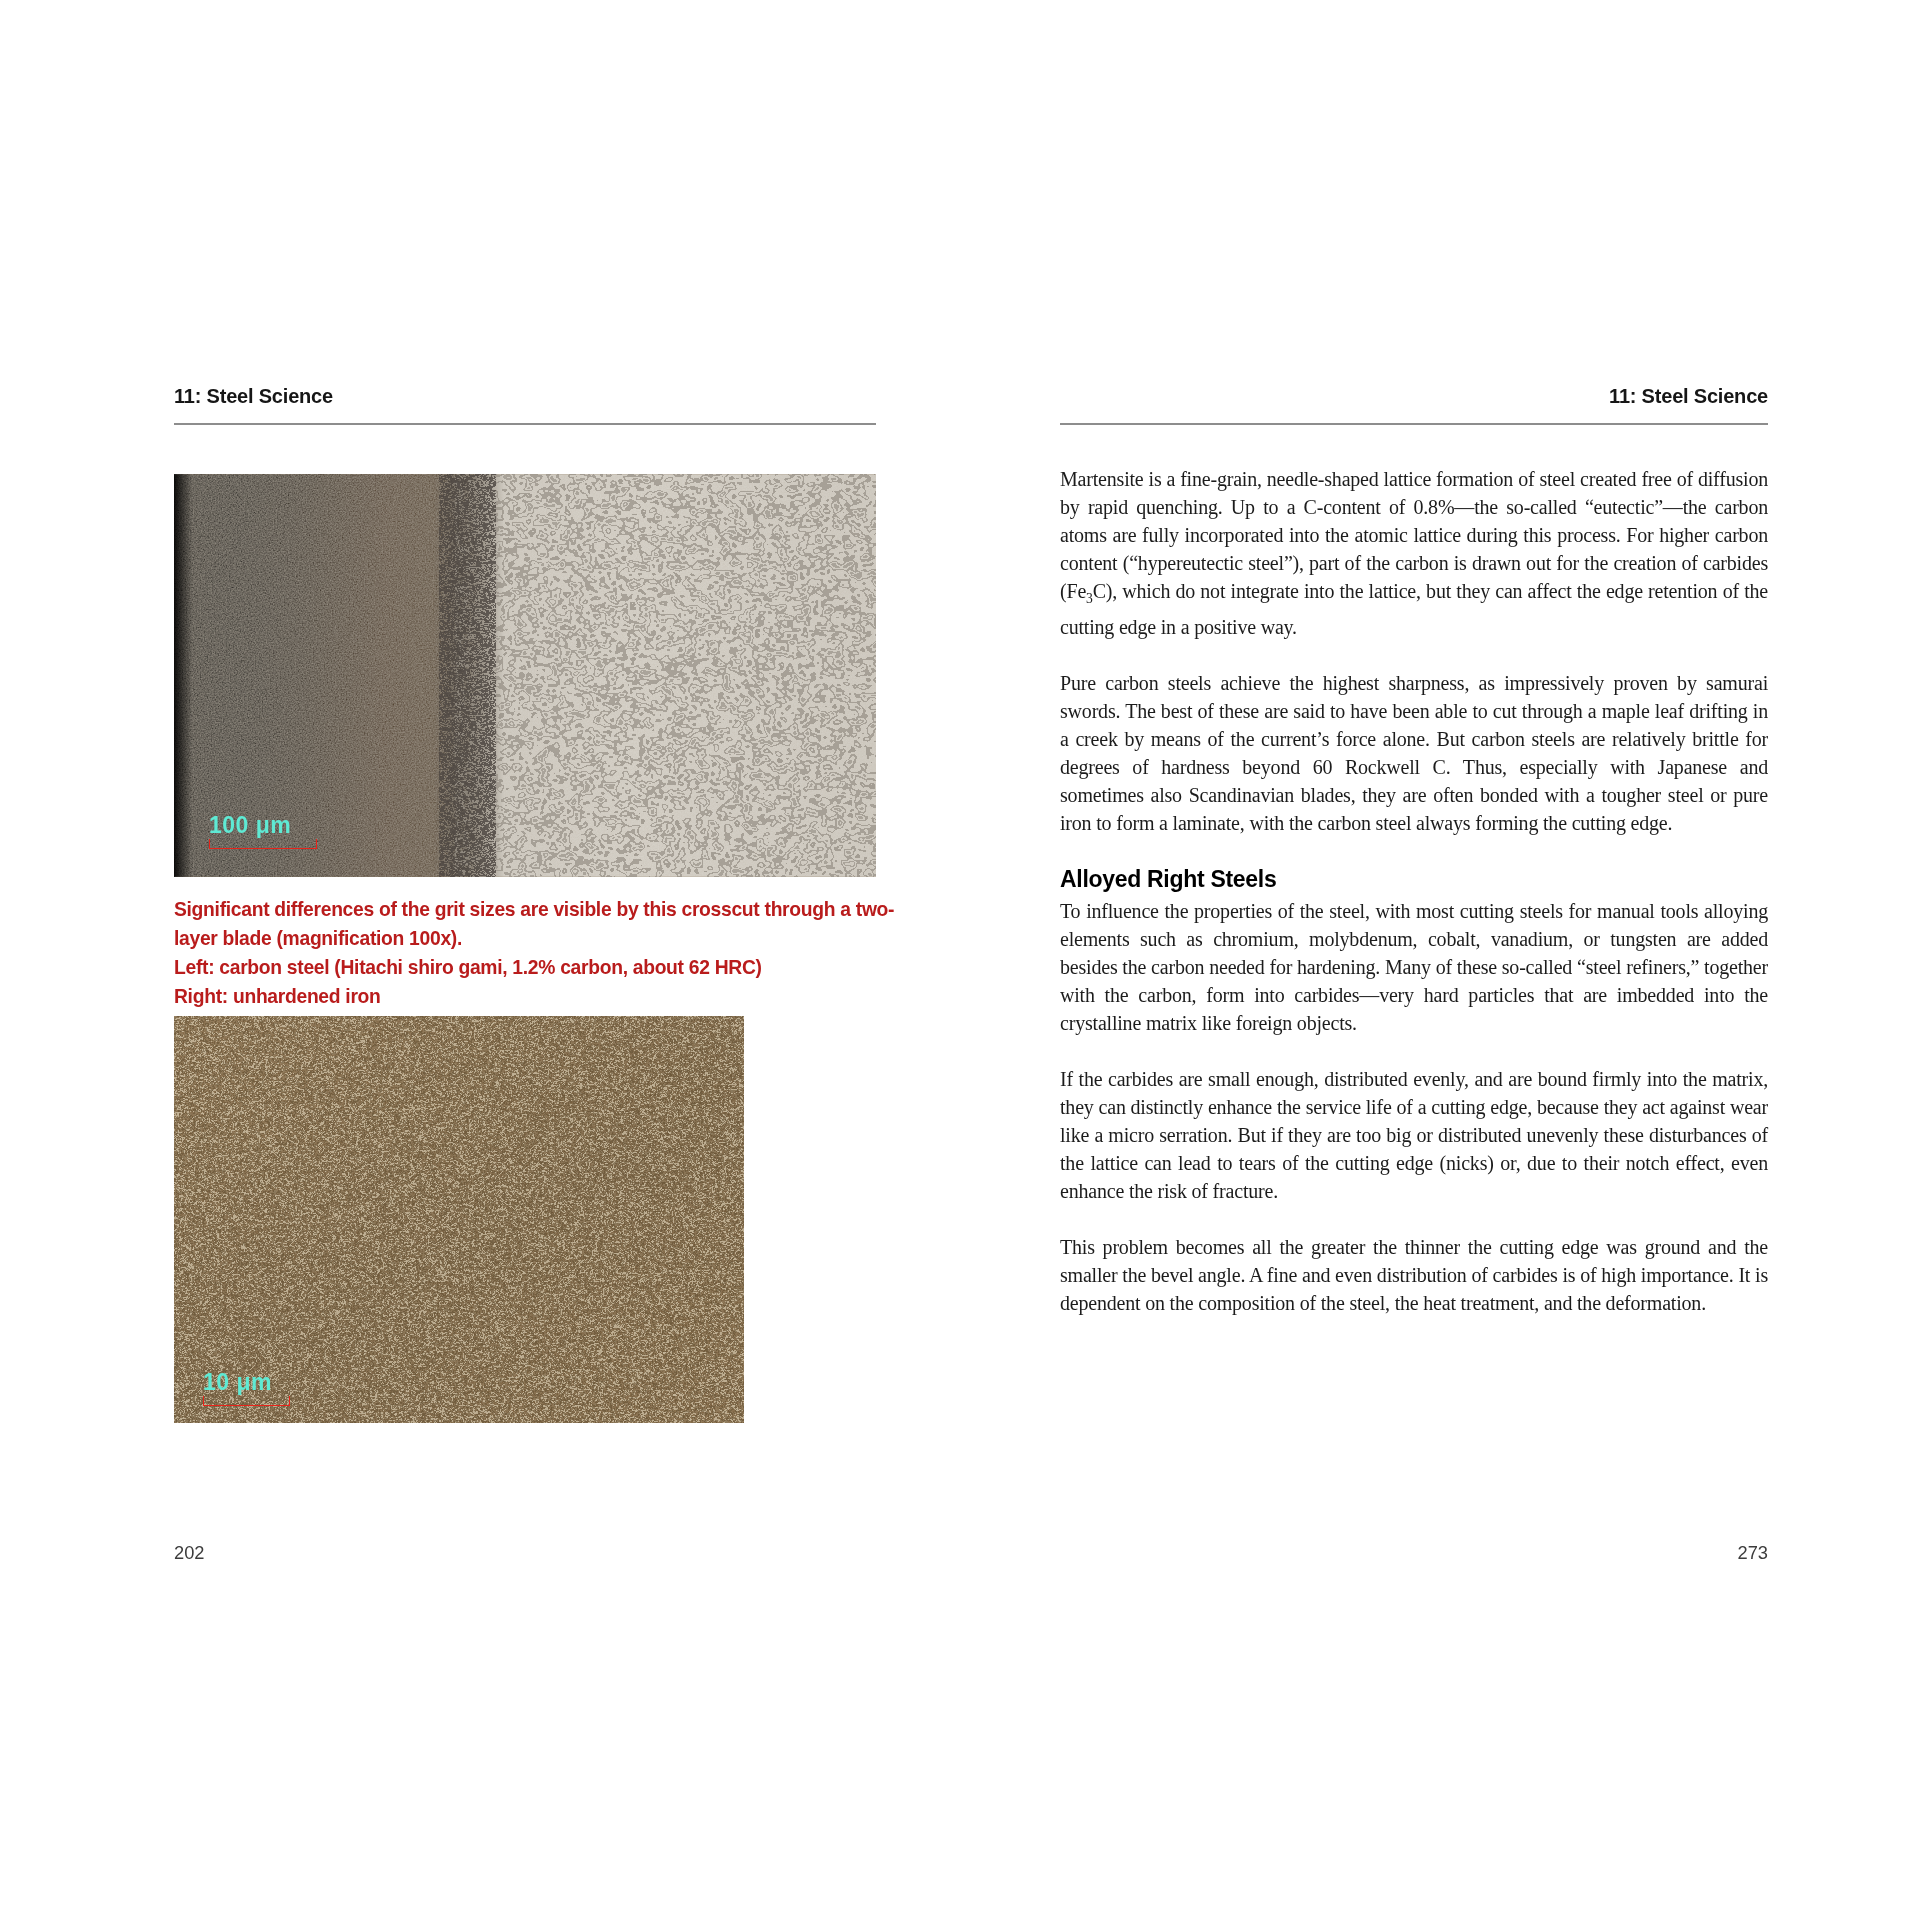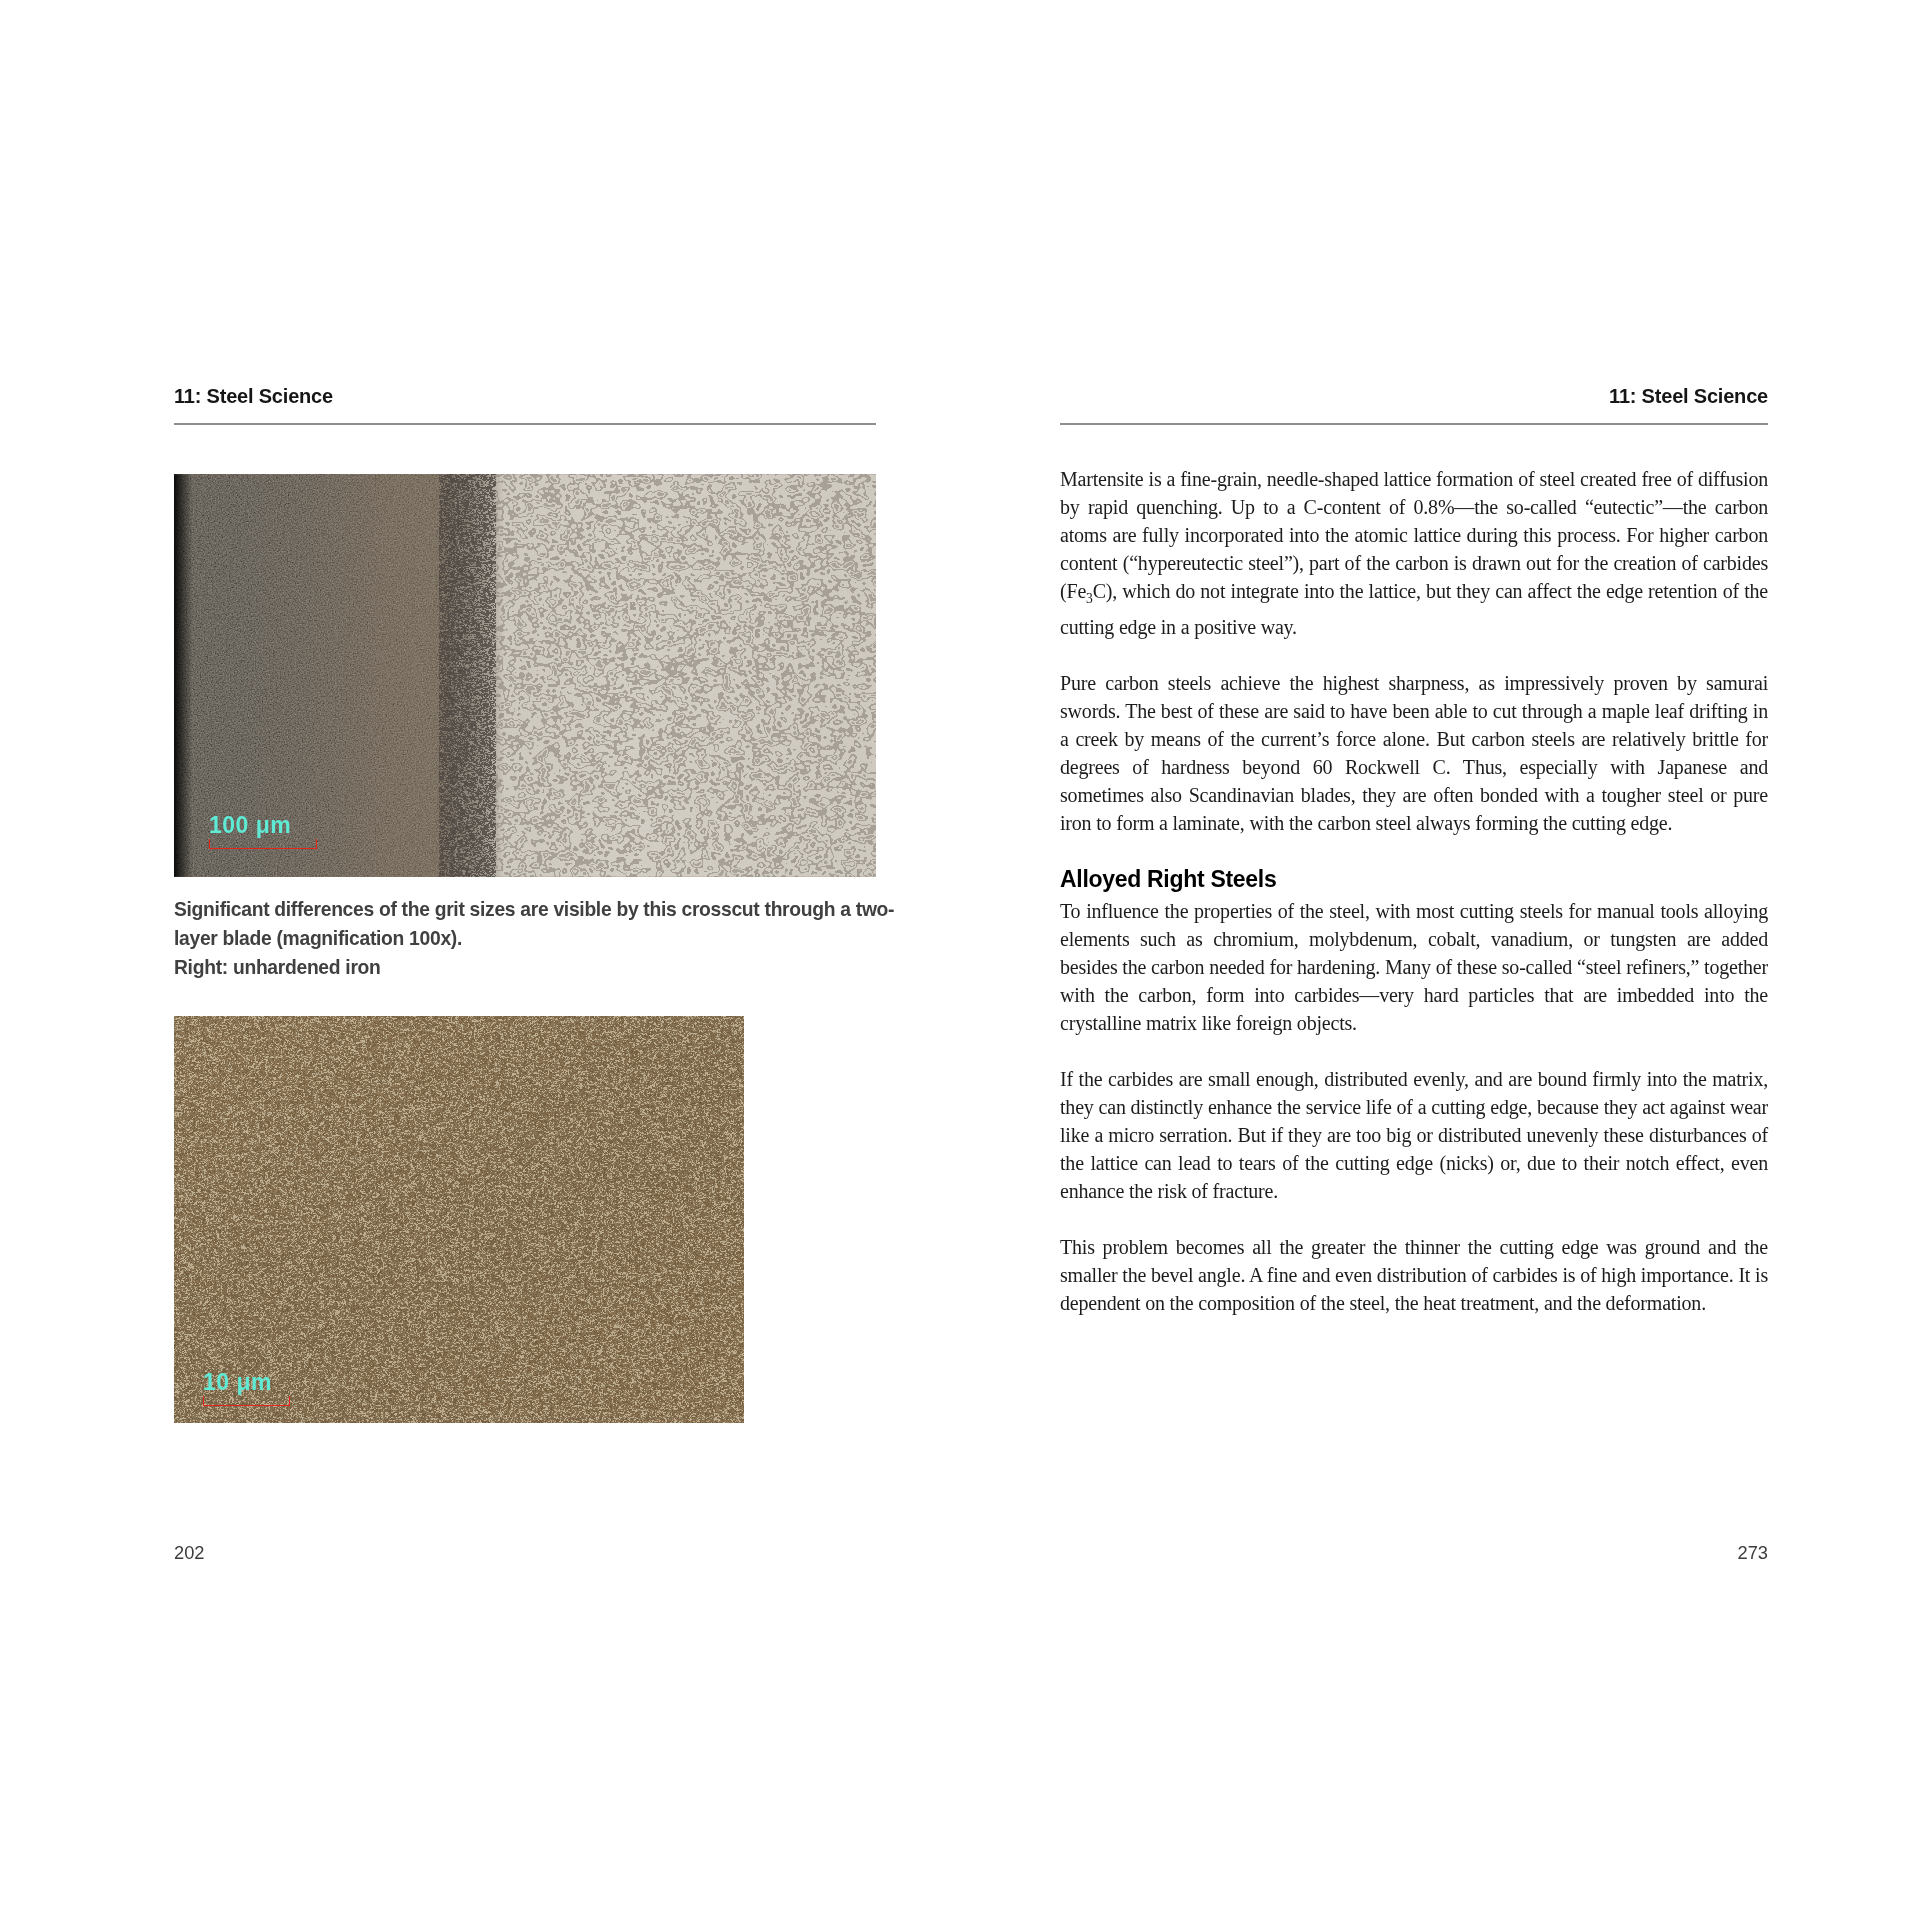--- a/index.html
+++ b/index.html
@@ -15,21 +15,21 @@
   }
   .head-rule{top:423px;height:1.9px;background:#8d8d8d;}
 
   
   .figure{overflow:hidden;background:#6b5231;}
   .figure svg{display:block;}
   .scalebar{position:absolute;color:#5eead4;font-weight:700;font-size:23px;letter-spacing:0.5px;line-height:1;}
   .scalebar .bracket{height:8.7px;border-left:1.9px solid #e8231a;border-right:1.9px solid #e8231a;border-bottom:1.9px solid #e8231a;margin-top:1.9px;}
 
   .caption{
-    font-size:19.3px;font-weight:700;line-height:29px;letter-spacing:-0.3px;color:#404040;
+    font-size:19.3px;font-weight:700;line-height:29px;letter-spacing:-0.3px;color:#b91c1c;
   }
   .caption div{margin:0;}
 
   .page-number{font-size:18.3px;color:#3c3c3c;letter-spacing:0px;}
 
   
   .text-col{
     font-family:"Liberation Serif", serif;
     font-size:20px;line-height:28px;text-align:justify;color:#1c1c1c;
     letter-spacing:-0.2px;
@@ -96,20 +96,21 @@
       <rect x="0" y="0" width="120" height="417" fill="url(#gdarkL)"></rect>
     </svg>
     <div class="scalebar" style="left:35px;top:340px;">
       <span>100 μm</span>
       <div class="bracket" style="width:106px;"></div>
     </div>
   </div>
 
   <div class="abs caption" style="left:174px;top:895px;width:722px;">
     <div>Significant differences of the grit sizes are visible by this crosscut through a two-layer blade (magnification 100x).</div>
+    <div>Left: carbon steel (Hitachi shiro gami, 1.2% carbon, about 62 HRC)</div>
     <div>Right: unhardened iron</div>
   </div>
 
   <div class="abs figure" style="left:174px;top:1016px;width:570px;height:407px;">
     <svg width="702" height="407" viewBox="0 0 727 422">
       <defs>
         <linearGradient id="g2" x1="0" y1="0" x2="1" y2="1">
           <stop offset="0" stop-color="#7b5d39"></stop>
           <stop offset="0.5" stop-color="#6a4e2b"></stop>
           <stop offset="1" stop-color="#775730"></stop>

